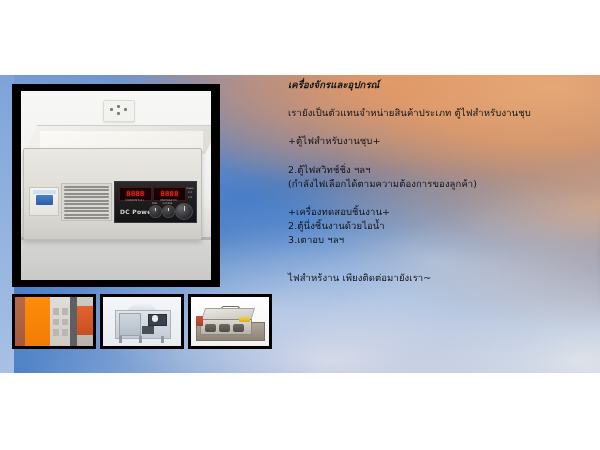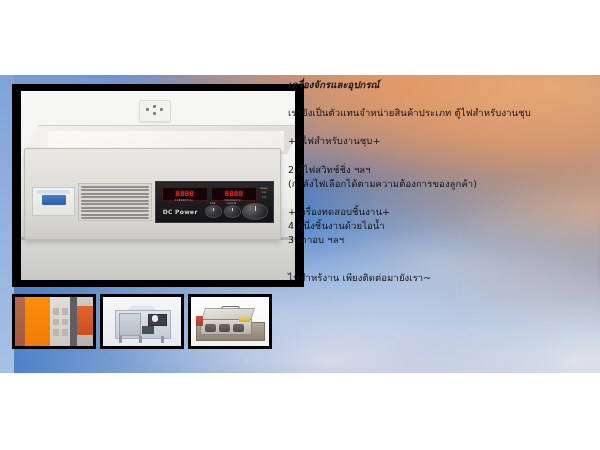--- a/index.html
+++ b/index.html
@@ -60,21 +60,21 @@
     left: 0; top: 0; bottom: 0;
     width: 14px;
     background: linear-gradient(180deg, #7fa3d9, #8fb0de 40%, #a8c0e4);
   }
 
   
   #main-photo-frame {
     position: absolute;
     left: 12px;
     top: 9px;
-    width: 292px;
+    width: 208px;
     height: 203px;
     background: #000000;
     box-sizing: border-box;
     padding: 7px 9px;
   }
   #main-photo {
     position: relative;
     width: 100%;
     height: 100%;
     overflow: hidden;
@@ -509,21 +509,21 @@
       <div class="spacer"></div>
 
       <div class="line">+ตู้ไฟสำหรับงานชุบ+</div>
       <div class="spacer"></div>
 
       <div class="line">2.ตู้ไฟสวิทช์ชิ่ง ฯลฯ</div>
       <div class="line">(กำลังไฟเลือกได้ตามความต้องการของลูกค้า)</div>
       <div class="spacer"></div>
 
       <div class="line">+เครื่องทดสอบชิ้นงาน+</div>
-      <div class="line">4.ตู้นึ่งชิ้นงานด้วยไอน้ำ</div>
+      <div class="line">2.ตู้นึ่งชิ้นงานด้วยไอน้ำ</div>
       <div class="line">3.เตาอบ ฯลฯ</div>
       <div class="spacer"></div>
       <div class="spacer s"></div>
 
       <div class="line">ไฟสำหร้งาน  เพียงติดต่อมายังเรา~</div>
     </div>
 
   </div>
 </div>
 

